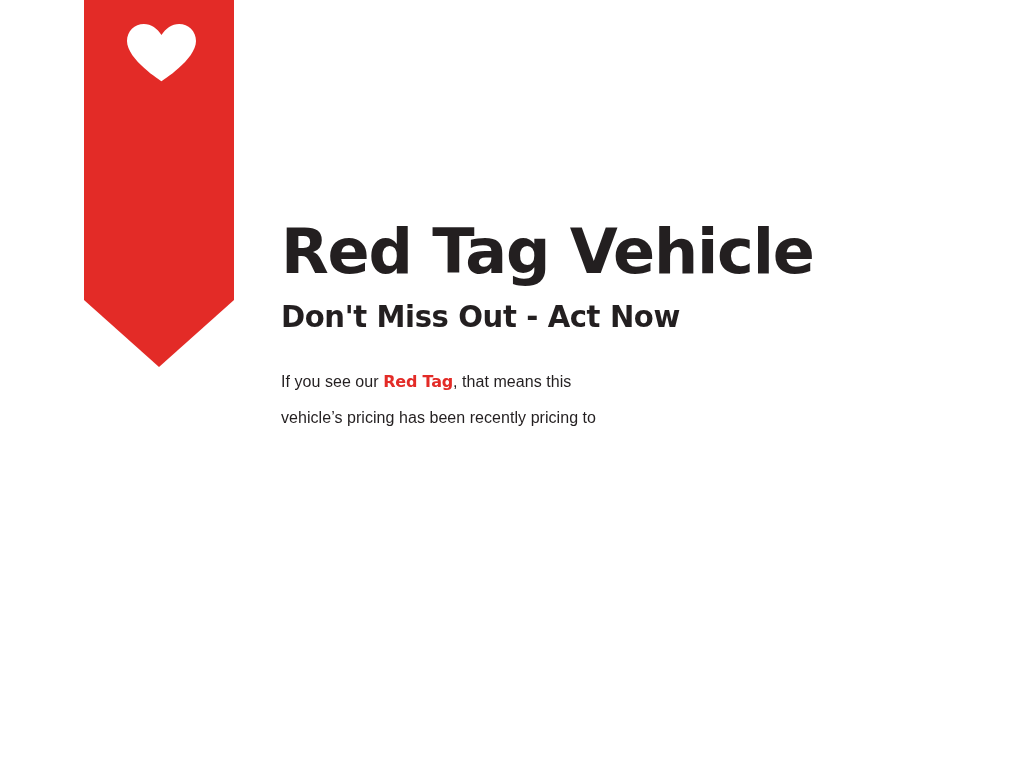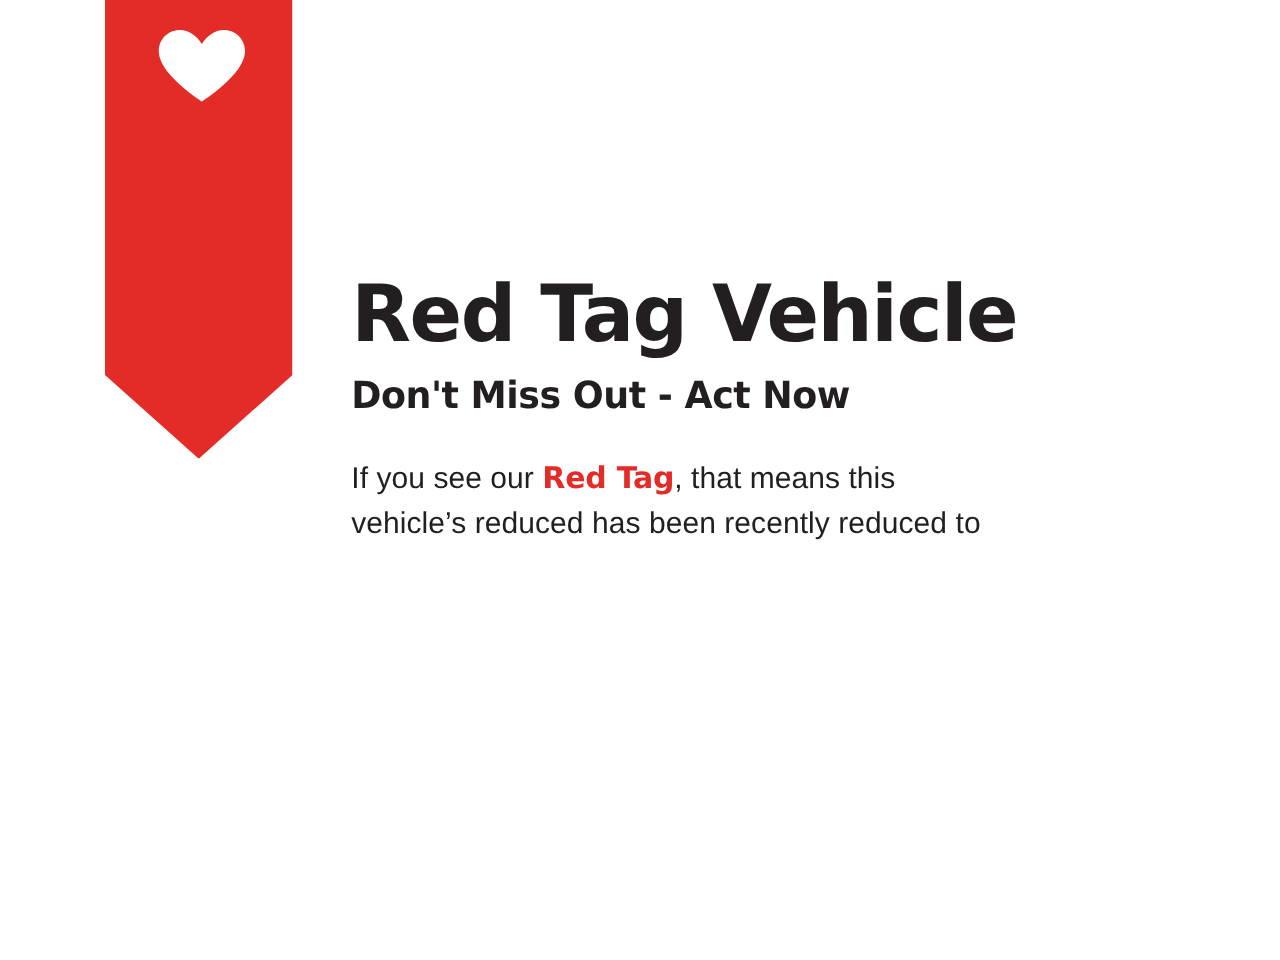--- a/index.html
+++ b/index.html
@@ -69,21 +69,21 @@
     color: #231f20;
     white-space: nowrap;
     transform: scaleX(0.97);
     transform-origin: left center;
   }
 
   .body-copy {
     margin: 30px 0 0 0;
     font-family: "Liberation Sans", sans-serif;
     font-weight: normal;
-    font-size: 24px;
+    font-size: 16px;
     line-height: 36px;
     letter-spacing: 0.05px;
     color: #231f20;
     width: 545px;
   }
 
   .body-copy .hl {
     font-family: "DejaVu Sans", sans-serif;
     font-weight: bold;
     color: #e32b27;
@@ -114,17 +114,17 @@
   </div>
 
   <div class="content">
 
     <h1 class="headline">Red Tag Vehicle</h1>
 
     <h2 class="subhead">Don't Miss Out - Act Now</h2>
 
     <p class="body-copy">
       <span class="body-line"><span>If you see our </span><span class="hl">Red Tag</span><span>, that means this</span></span>
-      <span class="body-line">vehicle’s reduced has been recently reduced to</span>
+      <span class="body-line">vehicle’s pricing has been recently pricing to</span>
     </p>
 
   </div>
 </div>
 
 </body></html>

